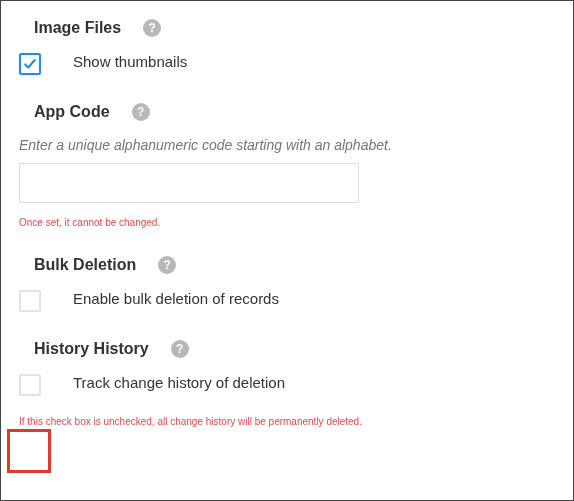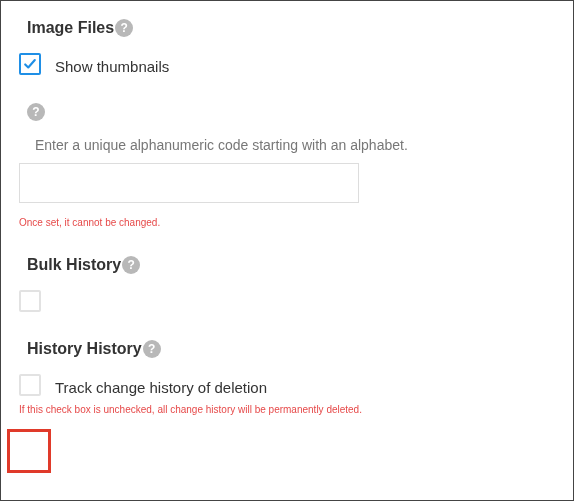--- a/index.html
+++ b/index.html
@@ -16,42 +16,42 @@
     position: relative;
     padding: 18px 18px 0 18px;
     background: #fff;
   }
   .section-title {
     font-size: 16px;
     font-weight: 600;
     color: #333;
     display: flex;
     align-items: flex-end;
-    gap: 1px;
-    margin: 0 0 16px 8px;
+    gap: 22px;
+    margin: 0 0 16px 15px;
   }
   .help-icon {
     width: 18px;
     height: 18px;
     border-radius: 50%;
     background: #b8b8b8;
     color: #fff;
     font-size: 12px;
     font-weight: 700;
     display: inline-flex;
     align-items: center;
     justify-content: center;
     line-height: 1;
     flex-shrink: 0;
   }
   .section { margin-bottom: 28px; }
   .checkbox-row {
     display: flex;
-    align-items: flex-end;
-    gap: 14px;
+    align-items: flex-start;
+    gap: 32px;
     font-size: 15px;
     color: #333;
   }
   .cb {
     width: 22px;
     height: 22px;
     border-radius: 2px;
     display: inline-flex;
     align-items: center;
     justify-content: center;
@@ -62,21 +62,22 @@
     background: #fff;
   }
   .cb.checked svg { stroke: #1f8fe6; }
   .cb.unchecked {
     border: 2px solid #e2e2e2;
     background: #fff;
   }
   .desc {
     font-size: 14px;
     color: #777;
-    margin: 0 0 10px 16px;
+    margin: 0 0 10px 0;
+    font-style: italic;
   }
   .text-input {
     width: 340px;
     height: 40px;
     border: 1px solid #ddd;
     background: #fff;
     padding: 6px 10px;
     font-size: 14px;
     color: #333;
     outline: none;
@@ -108,44 +109,46 @@
         <svg width="14" height="14" viewBox="0 0 16 16" fill="none" stroke-width="2.4" stroke-linecap="round" stroke-linejoin="round">
           <polyline points="2.5,8.5 6,12 13.5,3.5"></polyline>
         </svg>
       </span>
       <span>Show thumbnails</span>
     </div>
   </div>
 
   <div class="section">
     <h3 class="section-title">
+      <span>App Code</span>
       <span class="help-icon">?</span>
     </h3>
     <p class="desc">Enter a unique alphanumeric code starting with an alphabet.</p>
     <input type="text" class="text-input" value="" style="">
     <p class="warn">Once set, it cannot be changed.</p>
   </div>
 
   <div class="section">
     <h3 class="section-title">
-      <span>Bulk History</span>
+      <span>Bulk Deletion</span>
       <span class="help-icon">?</span>
     </h3>
     <div class="checkbox-row">
       <span class="cb unchecked"></span>
+      <span>Enable bulk deletion of records</span>
     </div>
   </div>
 
   <div class="section" style="margin-bottom:10px">
     <h3 class="section-title">
       <span>History History</span>
       <span class="help-icon">?</span>
     </h3>
     <div class="checkbox-row">
       <span class="cb unchecked"></span>
       <span>Track change history of deletion</span>
     </div>
-    <p class="warn" style="margin-top:8px">If this check box is unchecked, all change history will be permanently deleted.</p>
+    <p class="warn" style="margin-top:20px">If this check box is unchecked, all change history will be permanently deleted.</p>
   </div>
 
   <div class="highlight-box" style="left:6px; top:428px; width:44px; height:44px;"></div>
 
 </div>
 
 </body></html>

